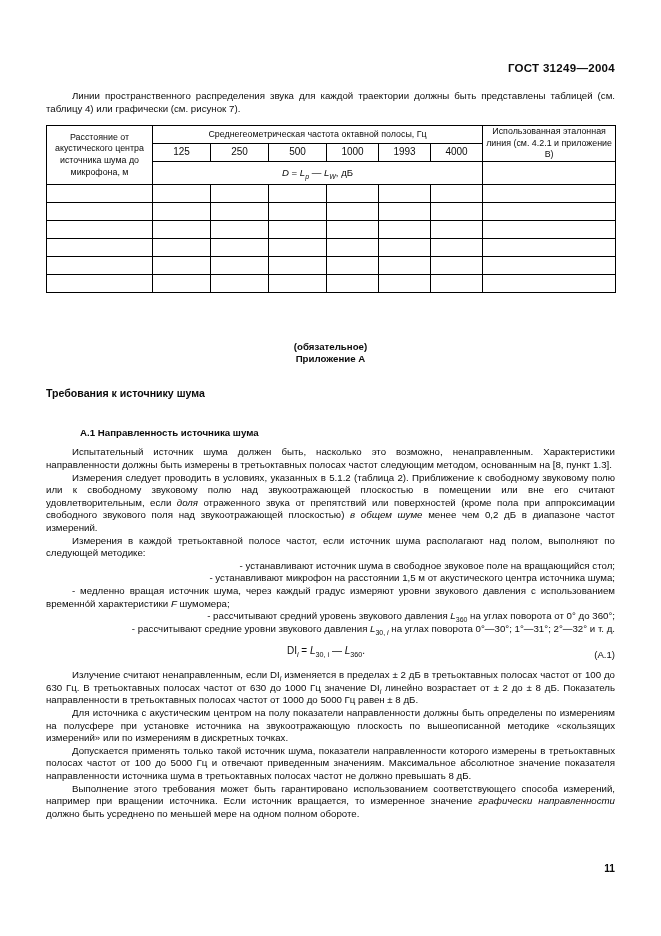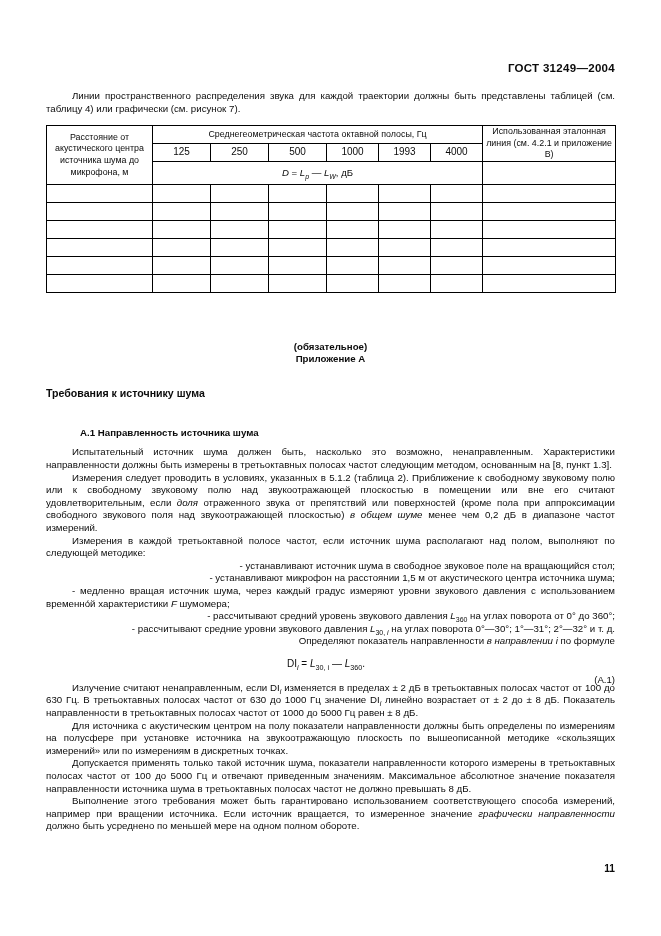--- a/index.html
+++ b/index.html
@@ -125,21 +125,21 @@
     position: relative;
     font-size: 10px;
     text-align: center;
     margin: 0;
     height: 16px;
     line-height: 16px;
   }
   .formula-line .eqnum {
     position: absolute;
     right: 0;
-    top: 16px;
+    top: 4px;
     font-size: 9.6px;
   }
   .formula-body {
     display: inline-block;
     margin-left: -40px;
     padding-left: 31px;
   }
 
   
   .page-number {
@@ -286,21 +286,20 @@
 
     <p class="bullet">- устанавливают источник шума в свободное звуковое поле на вращающийся стол;</p>
     <p class="bullet">- устанавливают микрофон на расстоянии 1,5 м  от акустического центра источника шума;</p>
 
     <p class="para indent">- медленно вращая источник шума, через каждый градус измеряют уровни звукового давления с использованием временно́й характеристики <span class="italic">F</span> шумомера;</p>
 
     <p class="bullet">- рассчитывают средний уровень звукового давления <span class="italic">L</span><span class="sub">360</span> на углах поворота от 0° до 360°;</p>
 
     <p class="bullet">- рассчитывают средние уровни звукового давления <span class="italic">L</span><span class="sub">30, <span class="italic">i</span></span> на углах поворота 0°—30°; 1°—31°; 2°—32° и т. д.</p>
 
-    <p class="bullet">Определяют показатель направленности <span class="italic">в направлении i</span> по формуле</p>
 
     <div style="height:8px"></div>
 
     <div class="formula-line">
       <span class="formula-body"><span>DI</span><span class="sub italic">i</span><span> = </span><span class="italic">L</span><span class="sub">30, i</span><span> — </span><span class="italic">L</span><span class="sub">360</span><span>.</span></span>
       <span class="eqnum">(А.1)</span>
     </div>
 
     <div style="height:10px"></div>
 

